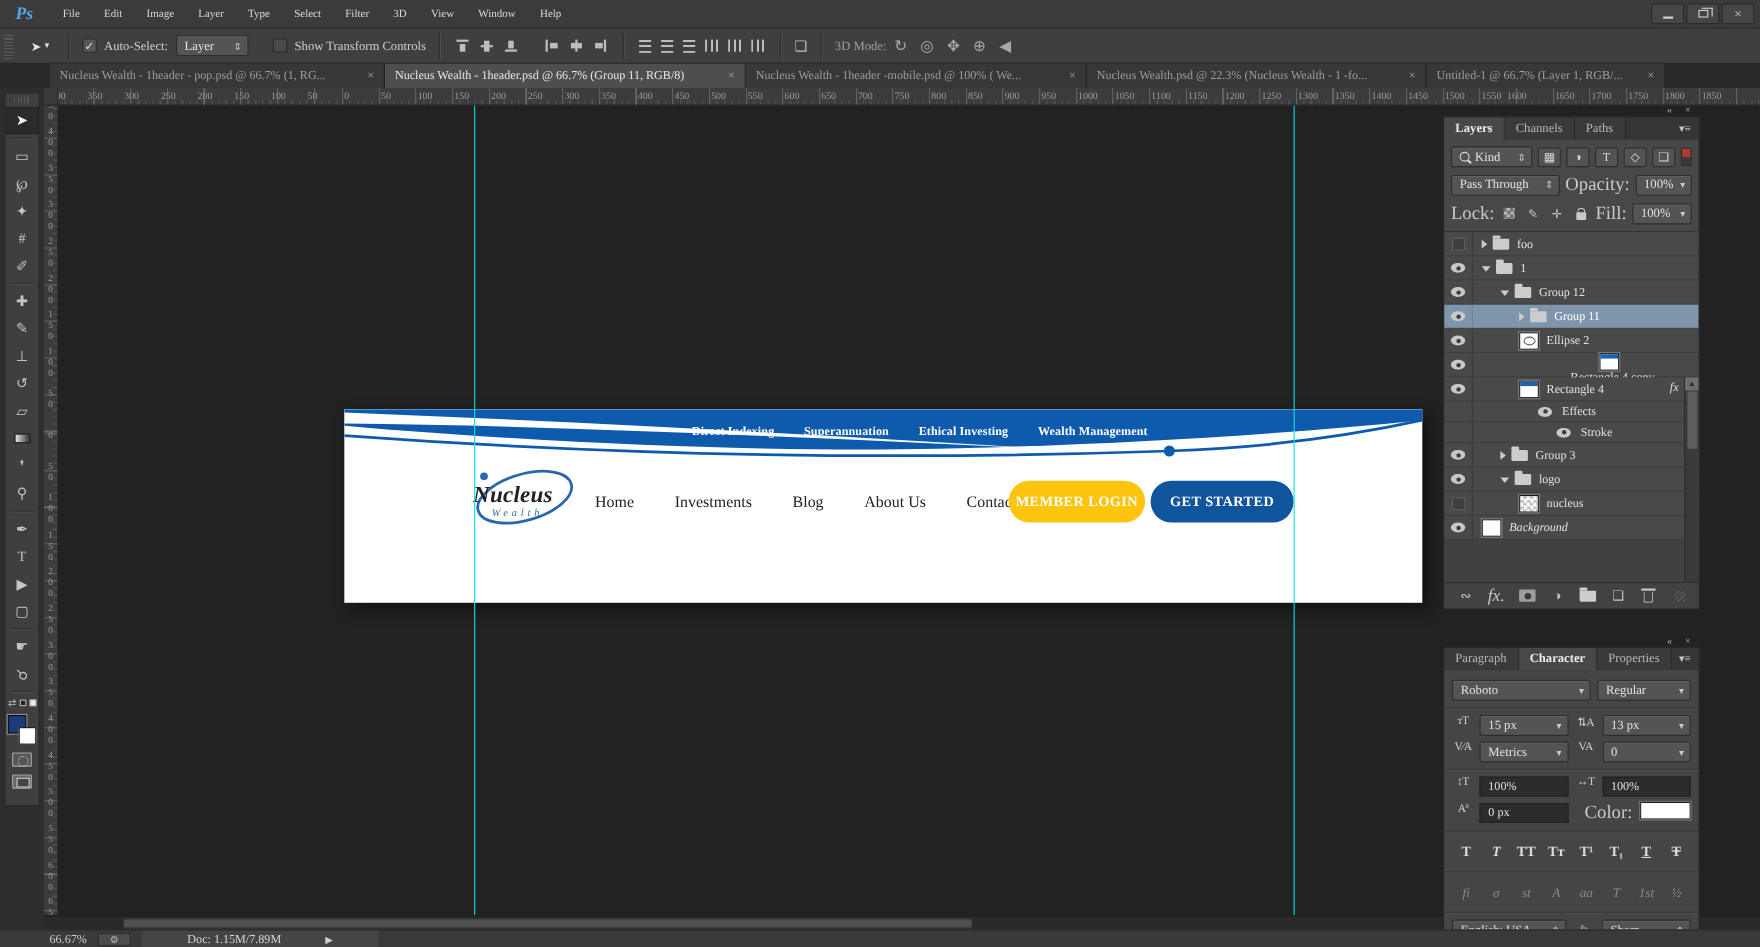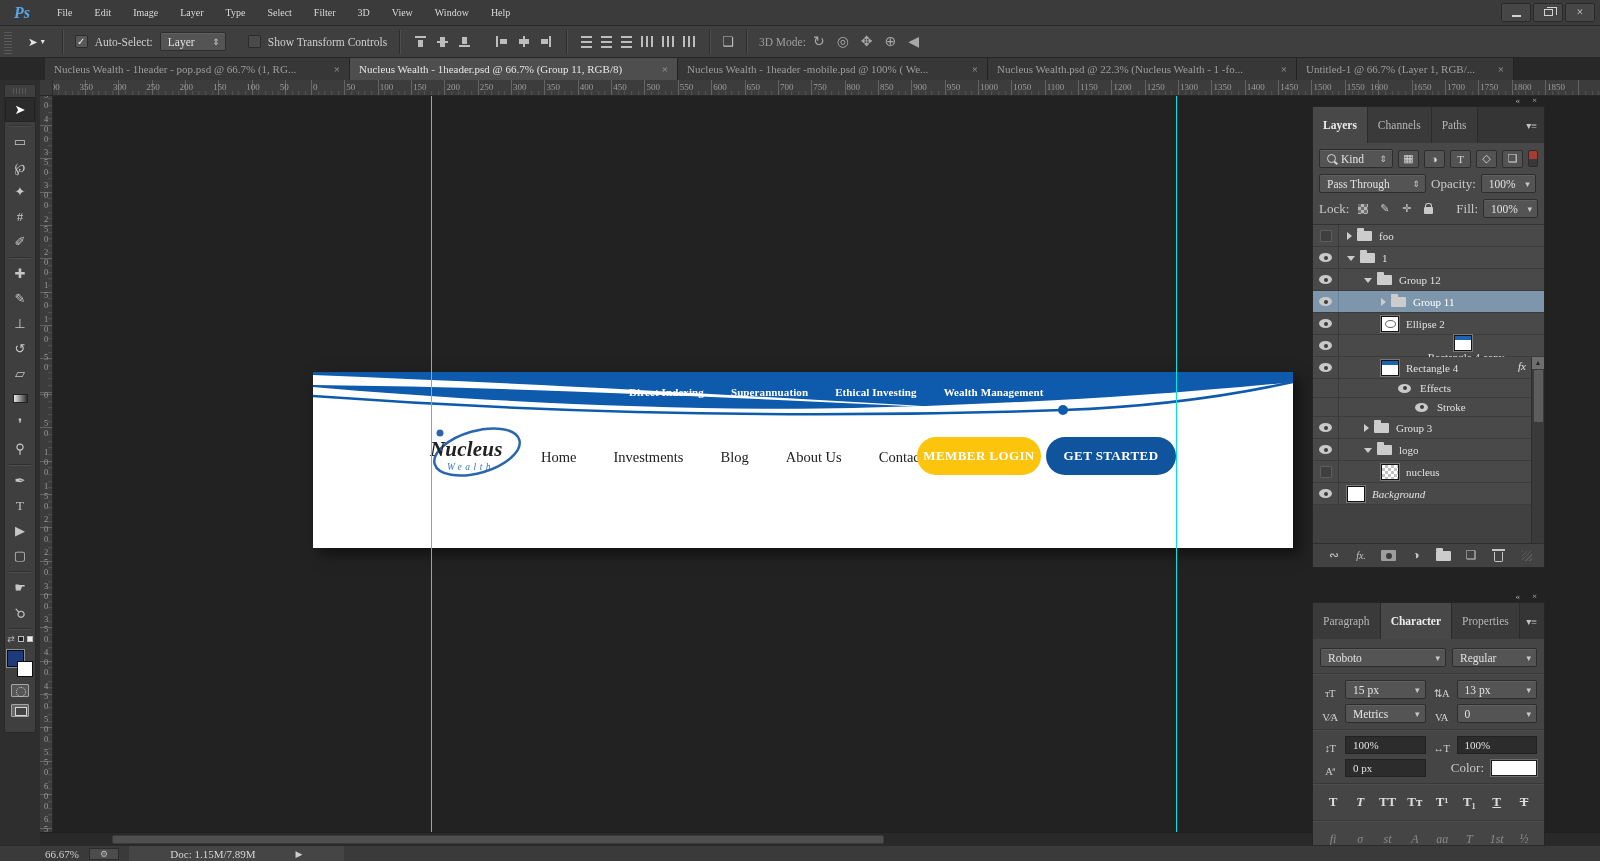--- a/index.html
+++ b/index.html
@@ -101,27 +101,27 @@
   .hthumb{position:absolute;left:72px;top:2px;width:772px;height:9px;background:#4f4f4f;border-radius:2px;border:1px solid #3a3a3a}
   .statusbar{position:absolute;left:0;right:0;top:845px;height:16px;background:#3a3a3a;border-top:1px solid #2a2a2a;display:flex;align-items:center;gap:10px;padding-left:45px;font-size:11px;color:#cfcfcf}
   .scrub-box{display:inline-flex;align-items:center;justify-content:center;width:30px;height:12px;background:#4c4c4c;border:1px solid #2c2c2c;font-size:9px;color:#bbb}
   .doc-field{display:flex;align-items:center;justify-content:center;gap:40px;width:215px;height:15px;background:#454545;font-size:11px;color:#d5d5d5}
   .doc-field .arr{font-size:9px;color:#cfcfcf}
 
   
   .dock{position:absolute;left:1312px;top:94px;width:233px}
   .dock-head{height:12px;display:flex;justify-content:flex-end;align-items:center;gap:12px;padding-right:8px;color:#b3b3b3;font-size:9px}
   .panel{background:#424242;border:1px solid #252525}
-  .ptabs{display:flex;background:#353535;height:36px}
+  .ptabs{display:flex;background:#353535;height:20px}
   .ptab{padding:0 10px;display:flex;align-items:center;font-size:11.5px;color:#b6b6b6;background:#3a3a3a;border-right:1px solid #2b2b2b;white-space:nowrap}
   .ptab.active{background:#484848;color:#ededed;font-weight:bold}
   .ptab-menu{margin-left:auto;display:flex;align-items:center;padding-right:7px;color:#c4c4c4;font-size:10px}
   .layers-body{background:#484848;padding:3px 0;border-bottom:1px solid #333}
   .frow{display:flex;align-items:center;gap:5px;padding:3px 6px}
-  .plabel{font-size:13px;color:#c9c9c9;white-space:nowrap}
+  .plabel{font-size:17px;color:#c9c9c9;white-space:nowrap}
   .mag{width:9px;height:9px;border:1.5px solid #d6d6d6;border-radius:50%;position:relative;margin-right:5px;flex:none}
   .mag::after{content:"";position:absolute;left:6px;top:7px;width:4px;height:1.5px;background:#d6d6d6;transform:rotate(40deg)}
   .fico{width:21px;height:18px;background:#535353;border:1px solid #2d2d2d;border-radius:2px;display:inline-flex;align-items:center;justify-content:center;font-size:11px;color:#d8d8d8;flex:none}
   .ftoggle{width:10px;height:17px;border:1px solid #2b2b2b;border-radius:2px;background:linear-gradient(#a83c34 0 8px,#393939 8px);flex:none}
   .lico{width:17px;height:15px;display:inline-flex;align-items:center;justify-content:center;color:#c6c6c6;font-size:11px}
   .mini-checker{width:10px;height:10px;background:repeating-conic-gradient(#b5b5b5 0 25%,#6e6e6e 0 50%) 0 0/6px 6px}
   .lock{position:relative;width:9px;height:7px;background:#c9c9c9;border-radius:1px;margin-top:4px}
   .lock::before{content:"";position:absolute;left:1px;top:-4px;width:5px;height:4px;border:1.5px solid #c9c9c9;border-bottom:none;border-radius:3px 3px 0 0}
   .rows{position:relative;background:#3d3d3d}
   .lrow{display:flex;align-items:stretch;height:22px;background:#494949;border-bottom:1px solid #3c3c3c;position:relative}
@@ -146,31 +146,31 @@
   .thumb.ellipse::after{content:"";position:absolute;left:3px;top:3.5px;width:9px;height:6px;border:1.5px solid #666;border-radius:50%}
   .thumb.checker{background:#fff;background-image:repeating-conic-gradient(#c3c3c3 0 25%,#fff 0 50%);background-size:6px 6px}
   .fx-badge{position:absolute;right:18px;top:3px;font-style:italic;font-size:11px;color:#e2e2e2}
   .row-lock{position:absolute;right:8px;top:4px}
   .rows-filler{height:38px;background:#414141}
   .rows-scroll{position:absolute;right:0;top:132px;bottom:0;width:13px;background:#3a3a3a;border-left:1px solid #2e2e2e}
   .scroll-btn{height:12px;background:#6e6e6e;display:flex;align-items:center;justify-content:center;font-size:7px;color:#262626}
   .scroll-thumb{margin:1px 1.5px;height:52px;background:#5d5d5d;border-radius:1px}
   .layers-foot{height:24px;background:#424242;border-top:1px solid #2e2e2e;display:flex;align-items:center;justify-content:flex-end;gap:13px;padding:0 12px;color:#c6c6c6;font-size:12px}
   .foot-ico{display:inline-flex;align-items:center;justify-content:center;min-width:14px}
-  .fx-text{font-style:italic;font-size:10px}
+  .fx-text{font-style:italic;font-size:16px}
   .ico-mask{width:15px;height:11px;background:#9d9d9d;position:relative;border-radius:1px}
   .ico-mask::after{content:"";position:absolute;left:4.5px;top:2.5px;width:6px;height:6px;border-radius:50%;background:#3a3a3a}
   .ico-trash{position:relative;width:9px;height:10px;border:1px solid #c6c6c6;border-top:none;border-radius:0 0 2px 2px;margin-top:3px}
   .ico-trash::before{content:"";position:absolute;left:-3px;top:-3px;width:13px;height:1.5px;background:#c6c6c6}
   .grip-corner{width:10px;height:10px;margin-left:4px;background:repeating-linear-gradient(135deg,#5a5a5a 0 1px,transparent 1px 3px)}
 
   
   .char-body{background:#454545;padding:4px 0 8px}
   .crow{display:flex;align-items:center;gap:6px;margin:5px 7px}
-  .half{display:flex;align-items:flex-end;gap:5px;flex:1}
+  .half{display:flex;align-items:flex-start;gap:5px;flex:1}
   .cico{font-size:10.5px;color:#cfcfcf;min-width:20px;text-align:center;letter-spacing:-.5px}
   .dfield{background:#2c2c2c;border:1px solid #222;height:18px;display:flex;align-items:center;padding:0 7px;color:#e0e0e0;font-size:11px}
   .cdiv{height:1px;background:#383838;box-shadow:0 1px 0 #4e4e4e;margin:6px 0}
   .stylerow{display:flex;justify-content:space-between;padding:2px 10px}
   .stybtn{width:20px;height:20px;display:flex;align-items:center;justify-content:center;color:#dcdcdc;font-size:13px;font-weight:bold}
   .stybtn.it{font-style:italic}.stybtn.un{text-decoration:underline}.stybtn.st{text-decoration:line-through}
   .stylerow.dim .stybtn{color:#8a8a8a;font-weight:normal;font-style:italic;font-size:12px}
   .colorswatch{width:46px;height:16px;background:#fff;border:1px solid #1d1d1d;outline:1px solid #6e6e6e}
 </style>
 </head>

